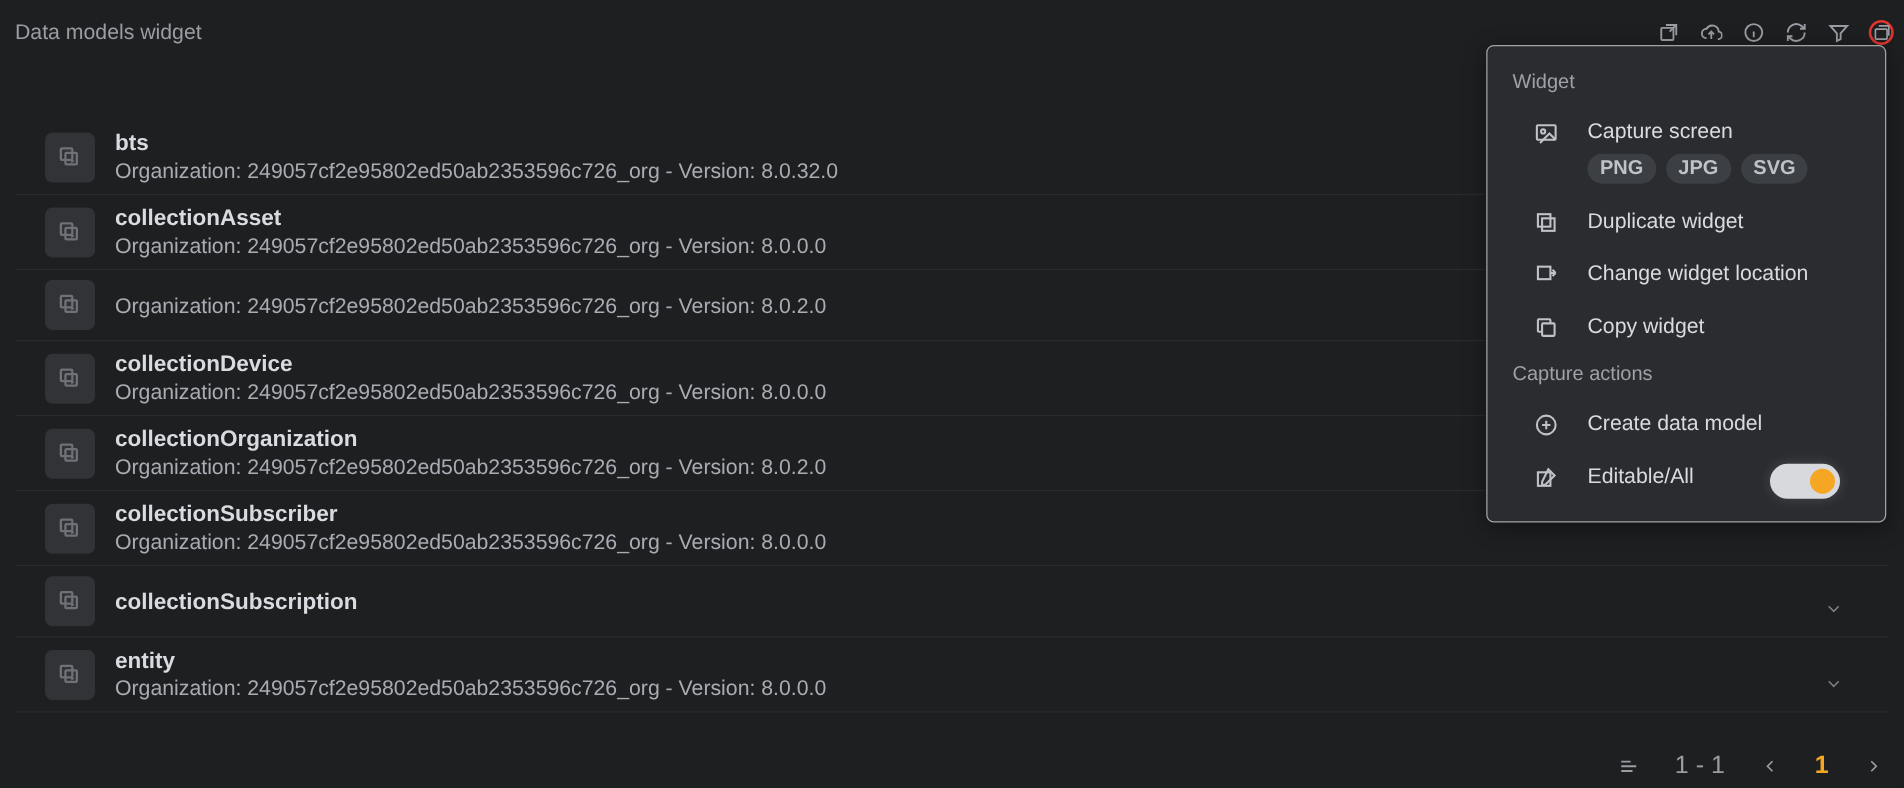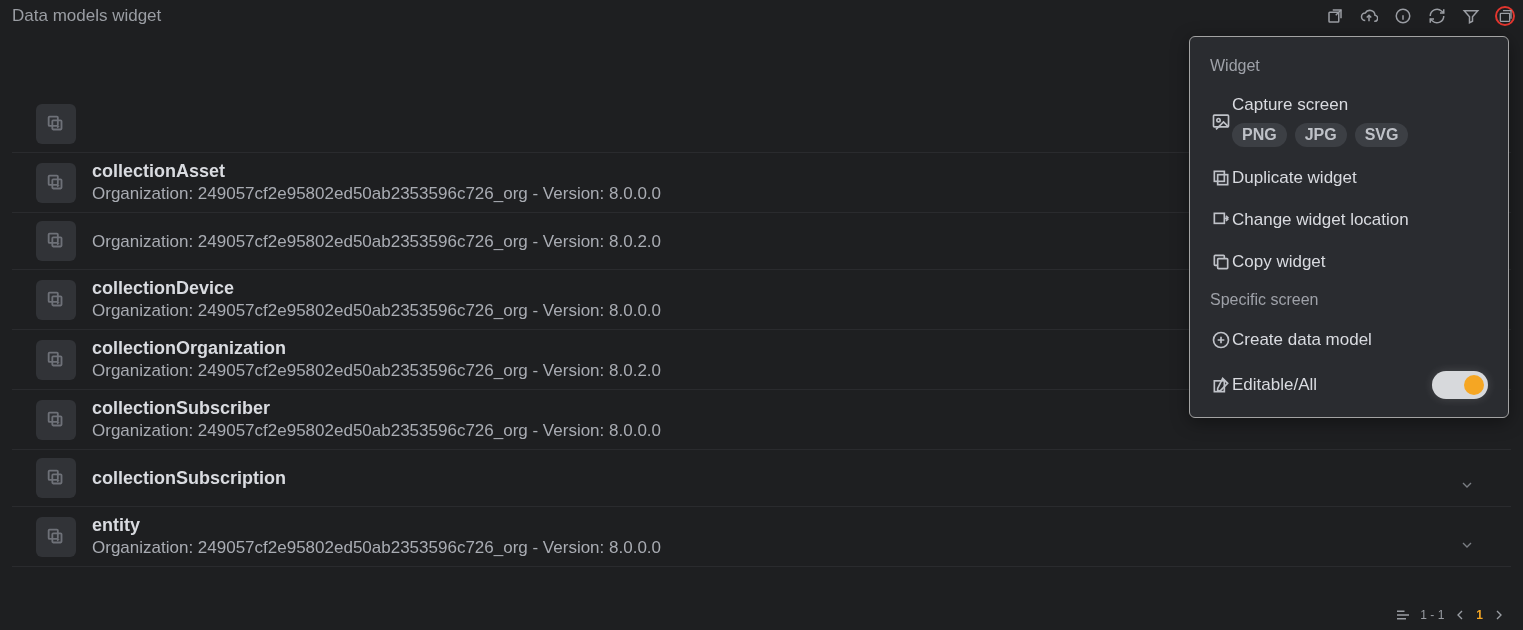--- a/index.html
+++ b/index.html
@@ -5,21 +5,21 @@
   * { box-sizing: border-box; margin: 0; padding: 0; }
   html, body {
     width: 1523px; height: 630px;
     background: #1e1f21;
     color: #c5c7cc;
     font-family: "Segoe UI", Arial, sans-serif;
     font-size: 15px;
     overflow: hidden;
   }
   .header {
-    display: flex; align-items: flex-start; justify-content: space-between;
+    display: flex; align-items: flex-end; justify-content: space-between;
     padding: 6px 12px 0 12px;
     height: 36px;
     gap: 18px;
   }
   .title {
     font-size: 17px;
     color: #9a9da3;
     font-weight: 500;
   }
   .toolbar {
@@ -71,23 +71,23 @@
   .row-chevron {
     position: absolute;
     right: 36px;
     bottom: 10px;
     color: #7a7d83;
   }
 
   .footer {
     position: absolute;
     right: 16px; bottom: 6px;
-    display: flex; align-items: center; gap: 8px;
+    display: flex; align-items: center; gap: 28px;
     color: #9a9da3;
-    font-size: 12px;
+    font-size: 20px;
   }
   .footer .page-current { color: #f5a623; font-weight: 600; }
   .footer .nav-ico { cursor: pointer; display:flex; align-items:center; }
 
   
   .menu {
     position: absolute;
     top: 36px; right: 14px;
     width: 320px;
     background: #2a2c30;
@@ -96,22 +96,23 @@
     padding: 12px 0 8px 0;
     box-shadow: 0 4px 18px rgba(0,0,0,.4);
     z-index: 20;
   }
   .menu-section-title {
     padding: 8px 20px 10px 20px;
     font-size: 16px;
     color: #9ea1a8;
   }
   .menu-item {
-    display: flex; align-items: center;
-    padding: 10px 20px;
+    display: flex; 
+    gap: 22px;
+    padding: 10px 36px;
     cursor: pointer;
     font-size: 17px;
     color: #d9dbe0;
   }
   .menu-item .mi-icon {
     width: 22px; height: 22px;
     display: flex; align-items: center; justify-content: center;
     color: #bfc2c8;
     flex: 0 0 auto;
   }
@@ -191,20 +192,24 @@
 
 <div class="list-wrap" id="list">
     <div class="row">
       <div class="row-icon">
         <svg width="22" height="22" viewBox="0 0 24 24" fill="none" stroke="#6e7178" stroke-width="2">
           <rect x="4" y="4" width="10" height="10" rx="1"></rect>
           <rect x="8" y="8" width="10" height="10" rx="1"></rect>
           <path d="M13 13l3 2-3 2z" fill="#6e7178" stroke="none"></path>
         </svg>
       </div>
+      <div class="row-text">
+        <div class="row-name">bts</div>
+        <div class="row-sub">Organization: 249057cf2e95802ed50ab2353596c726_org - Version: 8.0.32.0</div>
+      </div>
     </div>
     <div class="row">
       <div class="row-icon">
         <svg width="22" height="22" viewBox="0 0 24 24" fill="none" stroke="#6e7178" stroke-width="2">
           <rect x="4" y="4" width="10" height="10" rx="1"></rect>
           <rect x="8" y="8" width="10" height="10" rx="1"></rect>
           <path d="M13 13l3 2-3 2z" fill="#6e7178" stroke="none"></path>
         </svg>
       </div>
       <div class="row-text">
@@ -340,21 +345,21 @@
   <div class="menu-item">
     <span class="mi-icon">
       <svg width="20" height="20" viewBox="0 0 24 24" fill="none" stroke="currentColor" stroke-width="2">
           <rect x="8" y="8" width="12" height="12" rx="1"></rect>
           <path d="M16 8V5a1 1 0 00-1-1H5a1 1 0 00-1 1v10a1 1 0 001 1h3"></path>
         </svg>
     </span>
     <div class="mi-body">Copy widget</div>
   </div>
 
-  <div class="menu-section-title">Specific screen</div>
+  <div class="menu-section-title">Capture actions</div>
 
   <div class="menu-item">
     <span class="mi-icon">
       <svg width="20" height="20" viewBox="0 0 24 24" fill="none" stroke="currentColor" stroke-width="2">
           <circle cx="12" cy="12" r="9"></circle>
           <path d="M12 8v8M8 12h8"></path>
         </svg>
     </span>
     <div class="mi-body">Create data model</div>
   </div>

